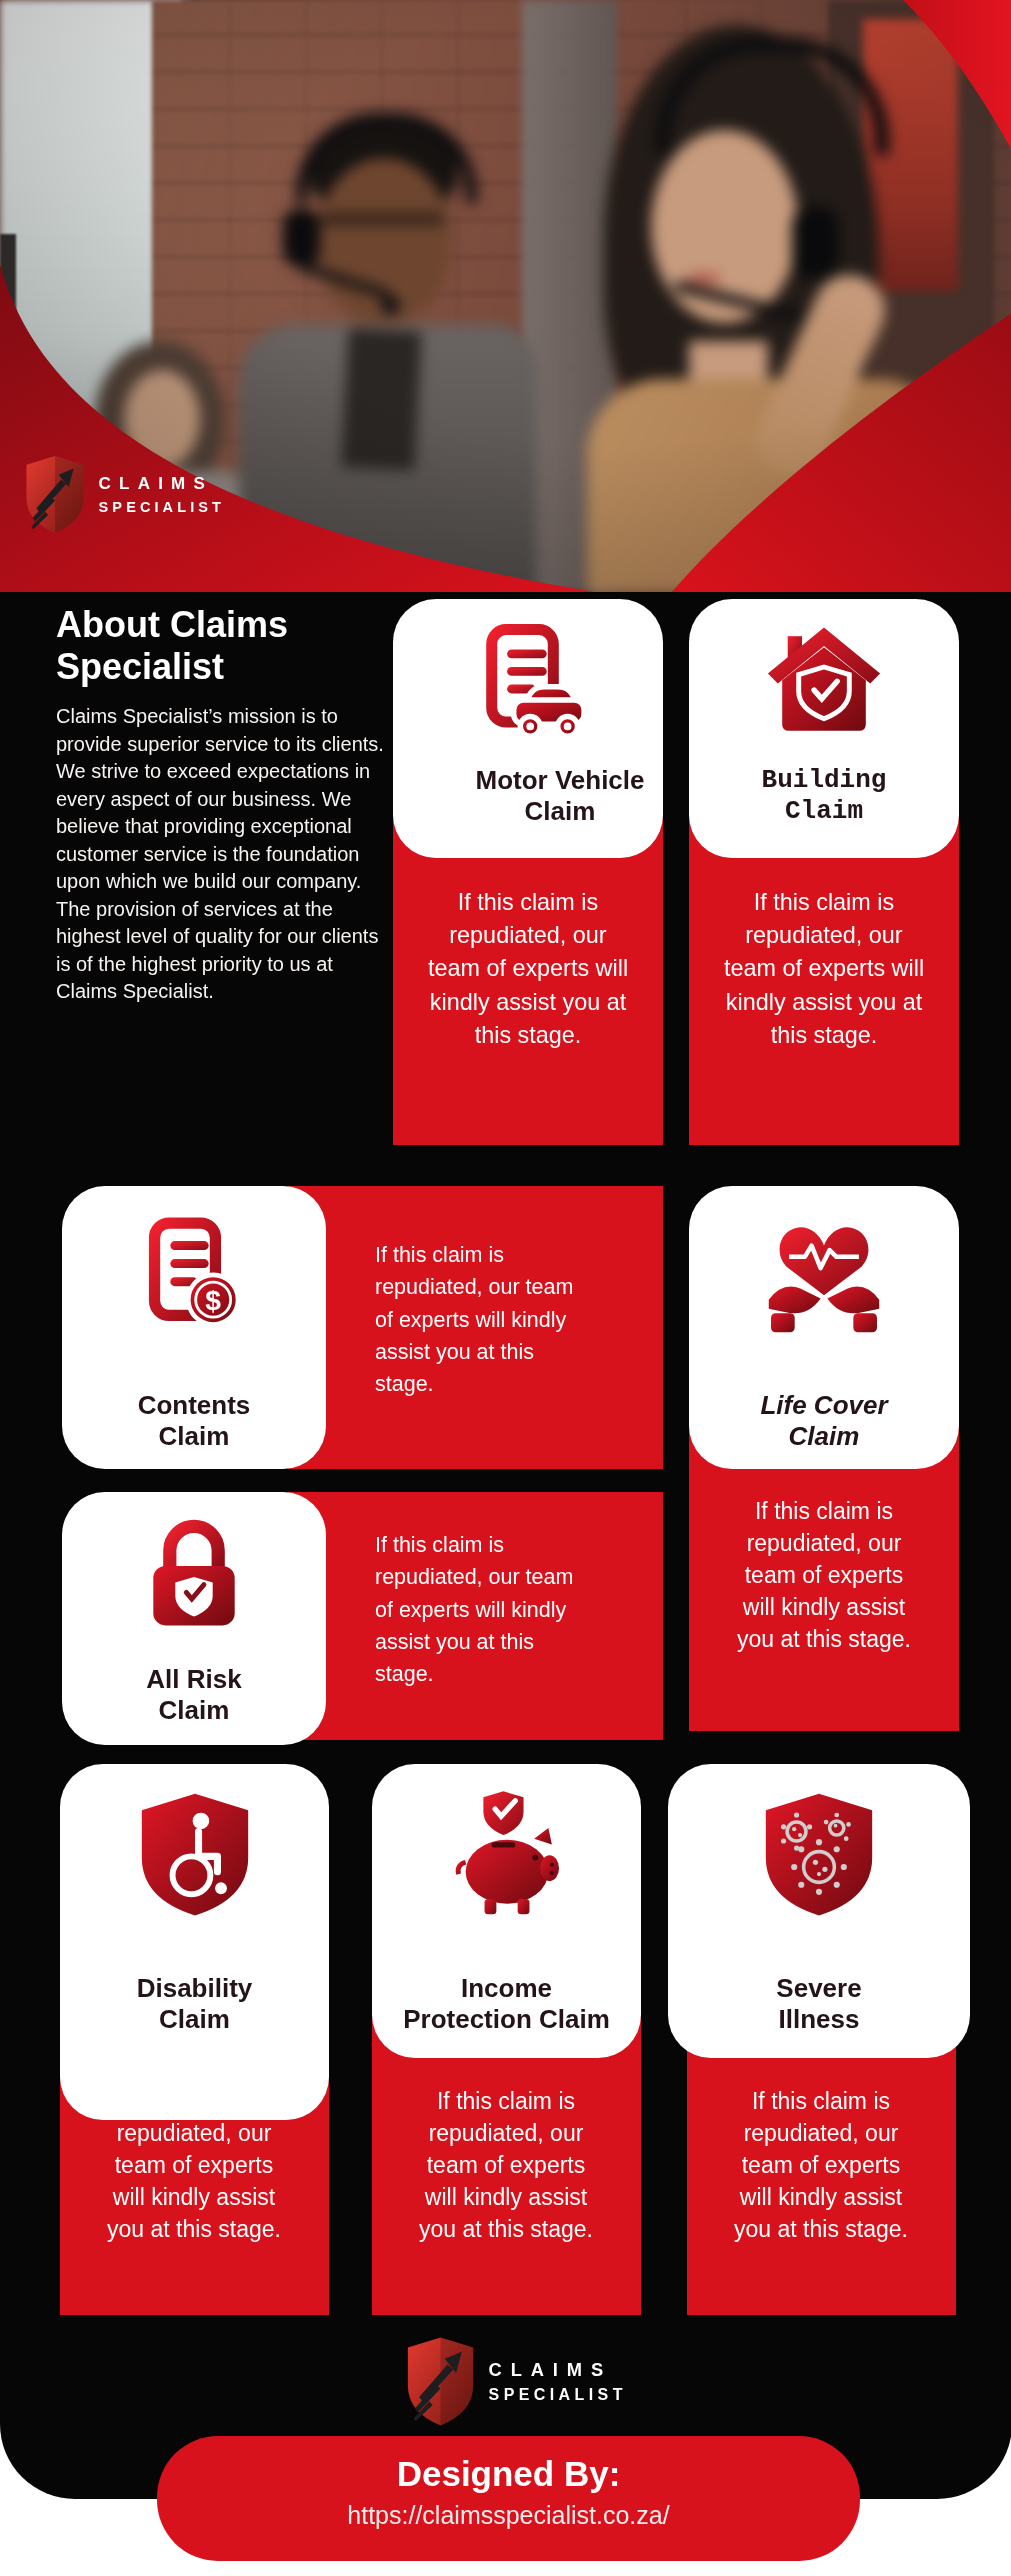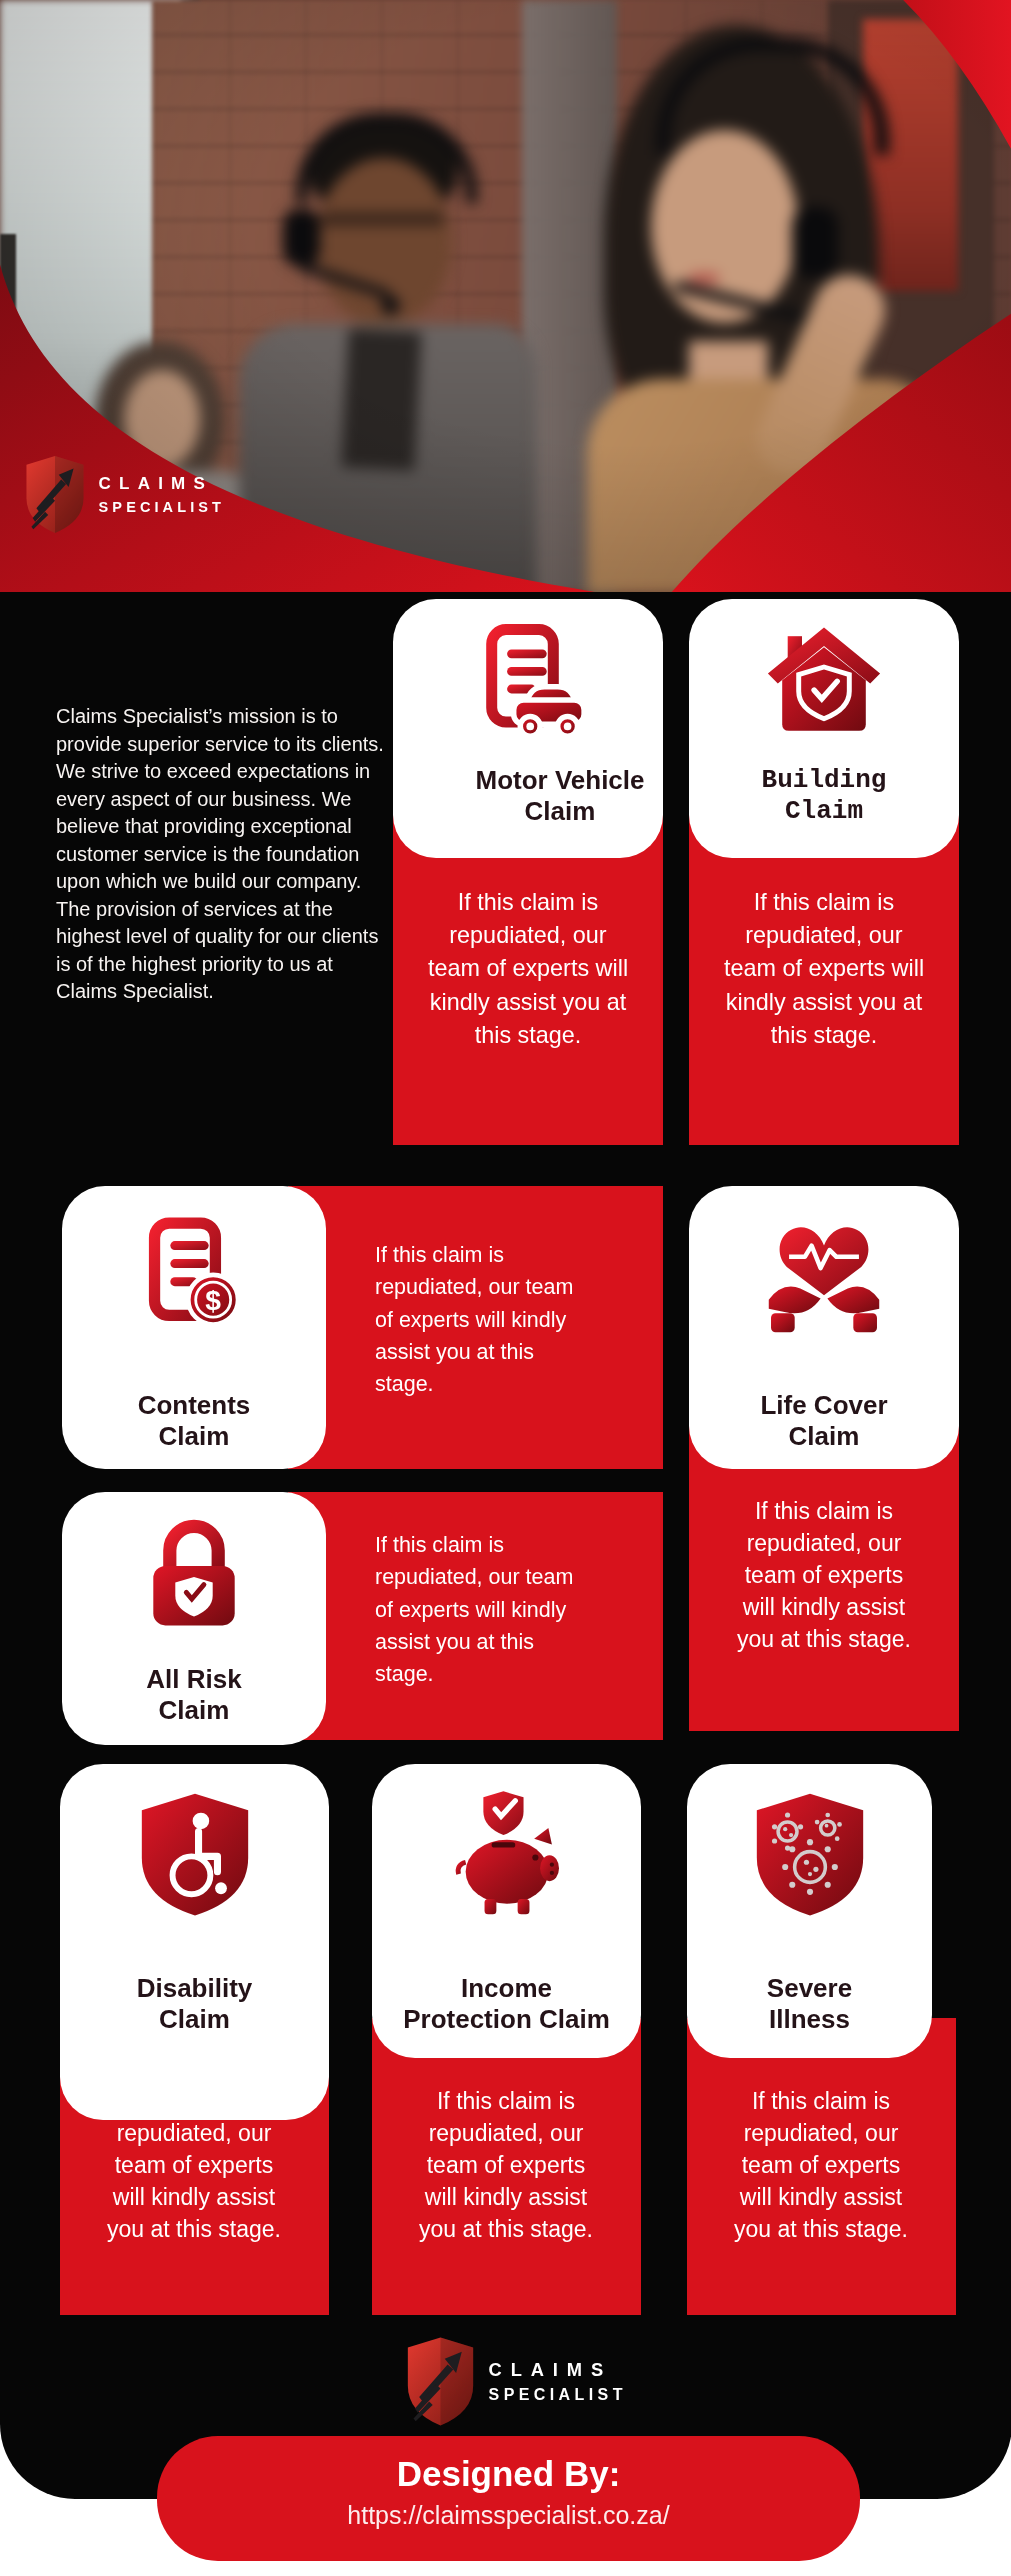--- a/index.html
+++ b/index.html
@@ -157,20 +157,21 @@
         </g>
       </svg>
       <div class="logo-text">
         <div class="l1">CLAIMS</div>
         <div class="l2">SPECIALIST</div>
       </div>
     </div>
   </div>
 
   
+  <div class="abs about-title">About Claims Specialist</div>
   <div class="abs about-body">Claims Specialist’s mission is to provide superior service to its clients. We strive to exceed expectations in every aspect of our business. We believe that providing exceptional customer service is the foundation upon which we build our company. The provision of services at the highest level of quality for our clients is of the highest priority to us at Claims Specialist.</div>
 
   
   <div class="redblock" style="left:393px;top:809px;width:270px;height:336px;">
     <div class="note" style="left:34px;top:77px;width:202px;">If this claim is repudiated, our team of experts will kindly assist you at this stage.</div>
   </div>
   <div class="card" style="left:393px;top:599px;width:270px;height:259px;">
     <svg class="card-icon" style="top:24px;" width="121" height="121" viewBox="0 0 110 110">
       <rect x="22" y="6" width="56" height="84" rx="13" fill="none" stroke="url(#gi)" stroke-width="10"></rect>
       <rect x="36" y="24" width="36" height="8" rx="4" fill="url(#gi)"></rect>
@@ -224,21 +225,21 @@
     </svg>
     <div class="card-title" style="top:204px;">
       <span>Contents</span><br>
       <span>Claim</span>
     </div>
   </div>
 
   <div class="redblock" style="left:689px;top:1416px;width:270px;height:315px;">
     <div class="note note-sm" style="left:40px;top:80px;width:190px;">If this claim is repudiated, our team of experts will kindly assist you at this stage.</div>
   </div>
-  <div class="card" style="left:689px;top:1186px;width:270px;height:283px;">
+  <div class="card" style="left:689px;top:1186px;width:270px;height:283px;font-style:italic;">
     <svg class="card-icon" style="top:28px;" width="124" height="124" viewBox="0 0 110 110">
       <path d="M55,28 C50,14 36,8 26,14 C14,20 12,37 22,47 L55,72 L88,47 C98,37 96,20 84,14 C74,8 60,14 55,28 Z" fill="url(#gi)"></path>
       <polyline points="24,38 38,38 44,28 52,48 60,32 66,38 86,38" fill="none" stroke="#ffffff" stroke-width="4" stroke-linejoin="round"></polyline>
       <path d="M6,76 Q18,60 34,66 L52,75 Q40,92 20,87 L6,84 Z" fill="url(#gd)"></path>
       <rect x="8" y="88" width="21" height="17" rx="4" fill="url(#gd)"></rect>
       <path d="M104,76 Q92,60 76,66 L58,75 Q70,92 90,87 L104,84 Z" fill="url(#gd)"></path>
       <rect x="81" y="88" width="21" height="17" rx="4" fill="url(#gd)"></rect>
     </svg>
     <div class="card-title" style="top:204px;">
       <span>Life Cover</span><br>
@@ -301,21 +302,21 @@
     </svg>
     <div class="card-title" style="top:209px;text-align:center;">
       <span>Income</span><br>
       <span>Protection Claim</span>
     </div>
   </div>
 
   <div class="redblock" style="left:687px;top:2018px;width:269px;height:297px;">
     <div class="note note-sm" style="left:39px;top:68px;width:190px;">If this claim is repudiated, our team of experts will kindly assist you at this stage.</div>
   </div>
-  <div class="card" style="left:687px;top:1764px;width:245px;height:294px;">
+  <div class="card" style="left:668px;top:1764px;width:302px;height:294px;">
     <svg class="card-icon" style="top:25px;" width="130" height="130" viewBox="0 0 110 110">
       <path d="M55,4 L100,18 V58 Q100,93 55,107 Q10,93 10,58 V18 Z" fill="url(#gd)"></path>
       <g stroke="#d3cccc" fill="none" stroke-width="3">
         <circle cx="55" cy="66" r="13"></circle>
         <circle cx="36" cy="36" r="8"></circle>
         <circle cx="70" cy="33" r="6"></circle>
       </g>
       <g fill="#d3cccc">
         <circle cx="55" cy="45" r="2.6"></circle>
           <circle cx="70" cy="51" r="2.6"></circle>

